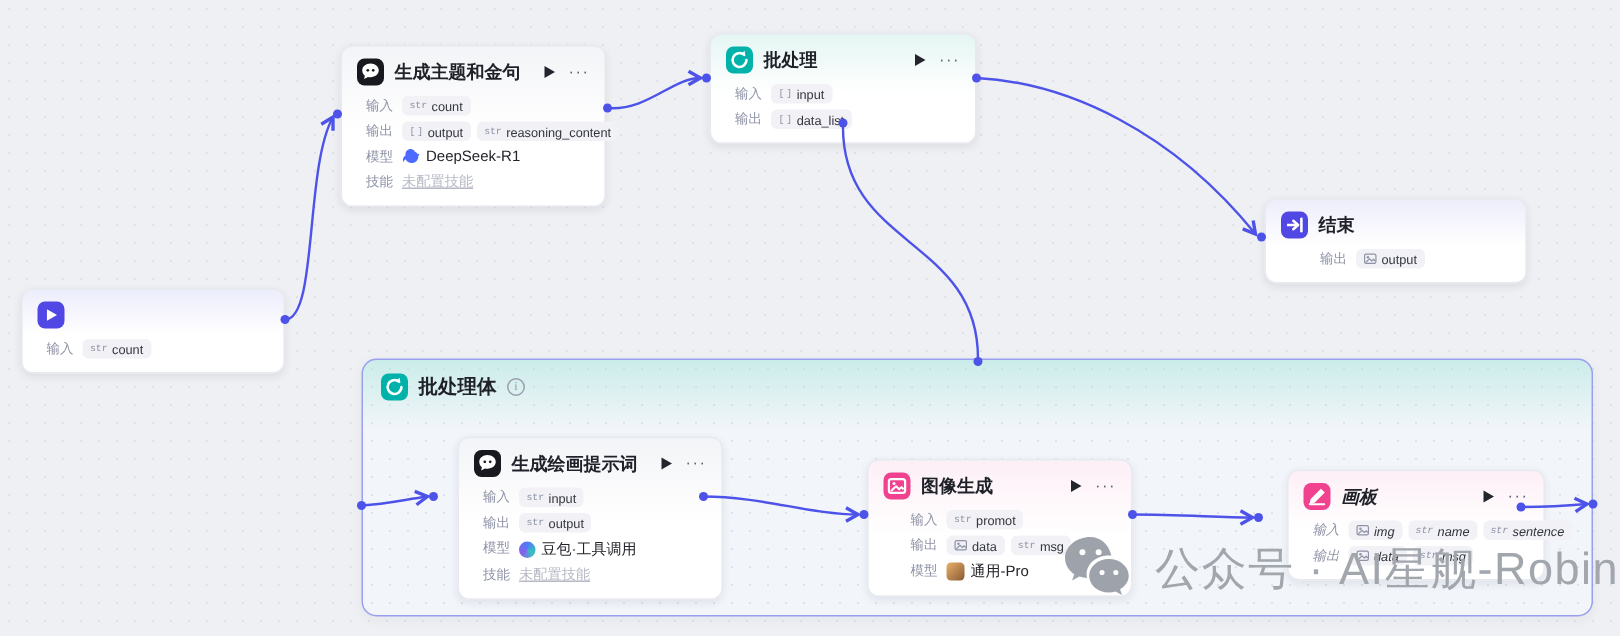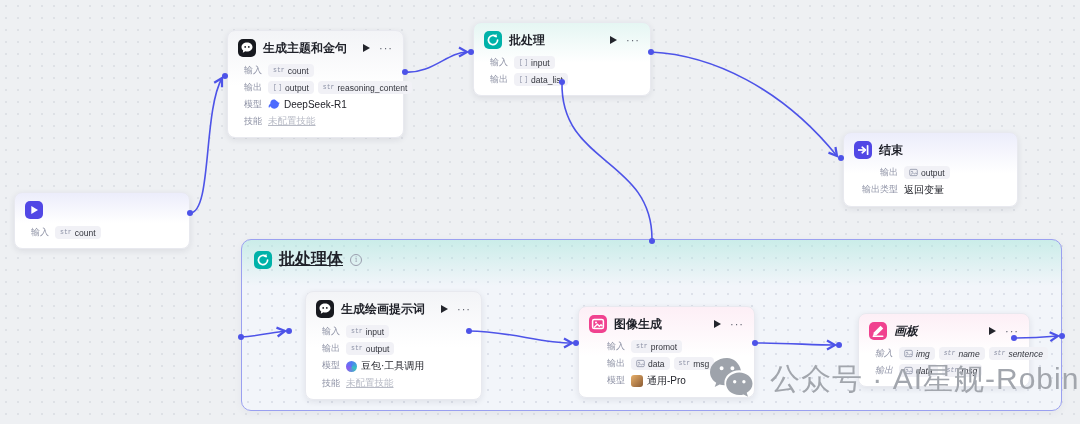--- a/index.html
+++ b/index.html
@@ -16,21 +16,21 @@
     position:absolute; z-index:1;
     border:1px solid #9aa0f0; border-radius:10px;
     background-color:#f2f5fa;
     background-image:
       linear-gradient(180deg, rgba(170,230,219,.55), rgba(242,245,250,0) 46px),
       radial-gradient(circle,#dde1ea 1px,rgba(0,0,0,0) 1px);
     background-size:auto, 12px 12px;
     box-shadow:0 2px 8px rgba(40,45,80,.05);
   }
   .container-header { display:flex; align-items:center; gap:7px; padding:9px 12px; }
-  .container-title { font-size:16px; font-weight:bold; color:#1f2129;text-decoration:underline; }
+  .container-title { font-size:13px; font-weight:bold; color:#1f2129; }
   .info-icon { width:12px; height:12px; border:1px solid #9a9eae; border-radius:50%;
     color:#9a9eae; font-size:8px; line-height:10px; text-align:center;
     font-family:"Liberation Serif",serif; }
   
   .node {
     position:absolute; z-index:3;
     background:#fff; border:1px solid #e8e9ef; border-radius:8px;
     box-shadow:0 2px 6px rgba(30,34,60,.09);
     padding:8px 10px 9px 10px;
   }
@@ -242,26 +242,20 @@
           <span class="chip">
             <svg width="9" height="9" viewBox="0 0 10 10">
               <rect x="0.8" y="1.5" width="8.4" height="7" rx="1.2" fill="none" stroke="#8d92a6" stroke-width="0.9"></rect>
               <circle cx="3.3" cy="3.9" r="0.9" fill="#8d92a6"></circle>
               <path d="M1.8 7.6 L4.5 5.1 L6.1 6.7 L7.5 5.5 L8.7 6.7" stroke="#8d92a6" stroke-width="0.9" fill="none"></path>
             </svg>
             <span>output</span>
           </span>
         </span>
       </div>
-      <div class="node-row">
-        <span class="row-label" style="min-width:44px">输出类型</span>
-        <span class="row-text">
-          <span>返回变量</span>
-        </span>
-      </div>
     </div>
     <div class="node tint-gray" style="left: 305px; top: 291px; width: 177px;">
       <div class="node-header">
         <span class="node-icon" style="background:#17191f">
           <svg width="18" height="18" viewBox="0 0 18 18">
             <path d="M9 3.4c3.1 0 5.5 2 5.5 4.5 0 2.6-2.4 4.6-5.5 4.6-.6 0-1.2-.1-1.7-.2l-2.5 1.4.4-2.2C4 10.6 3.5 9.3 3.5 7.9 3.5 5.4 5.9 3.4 9 3.4z" fill="#fff"></path>
             <circle cx="7.2" cy="7.9" r="0.9" fill="#17191f"></circle>
             <circle cx="10.8" cy="7.9" r="0.9" fill="#17191f"></circle>
           </svg>
         </span>

